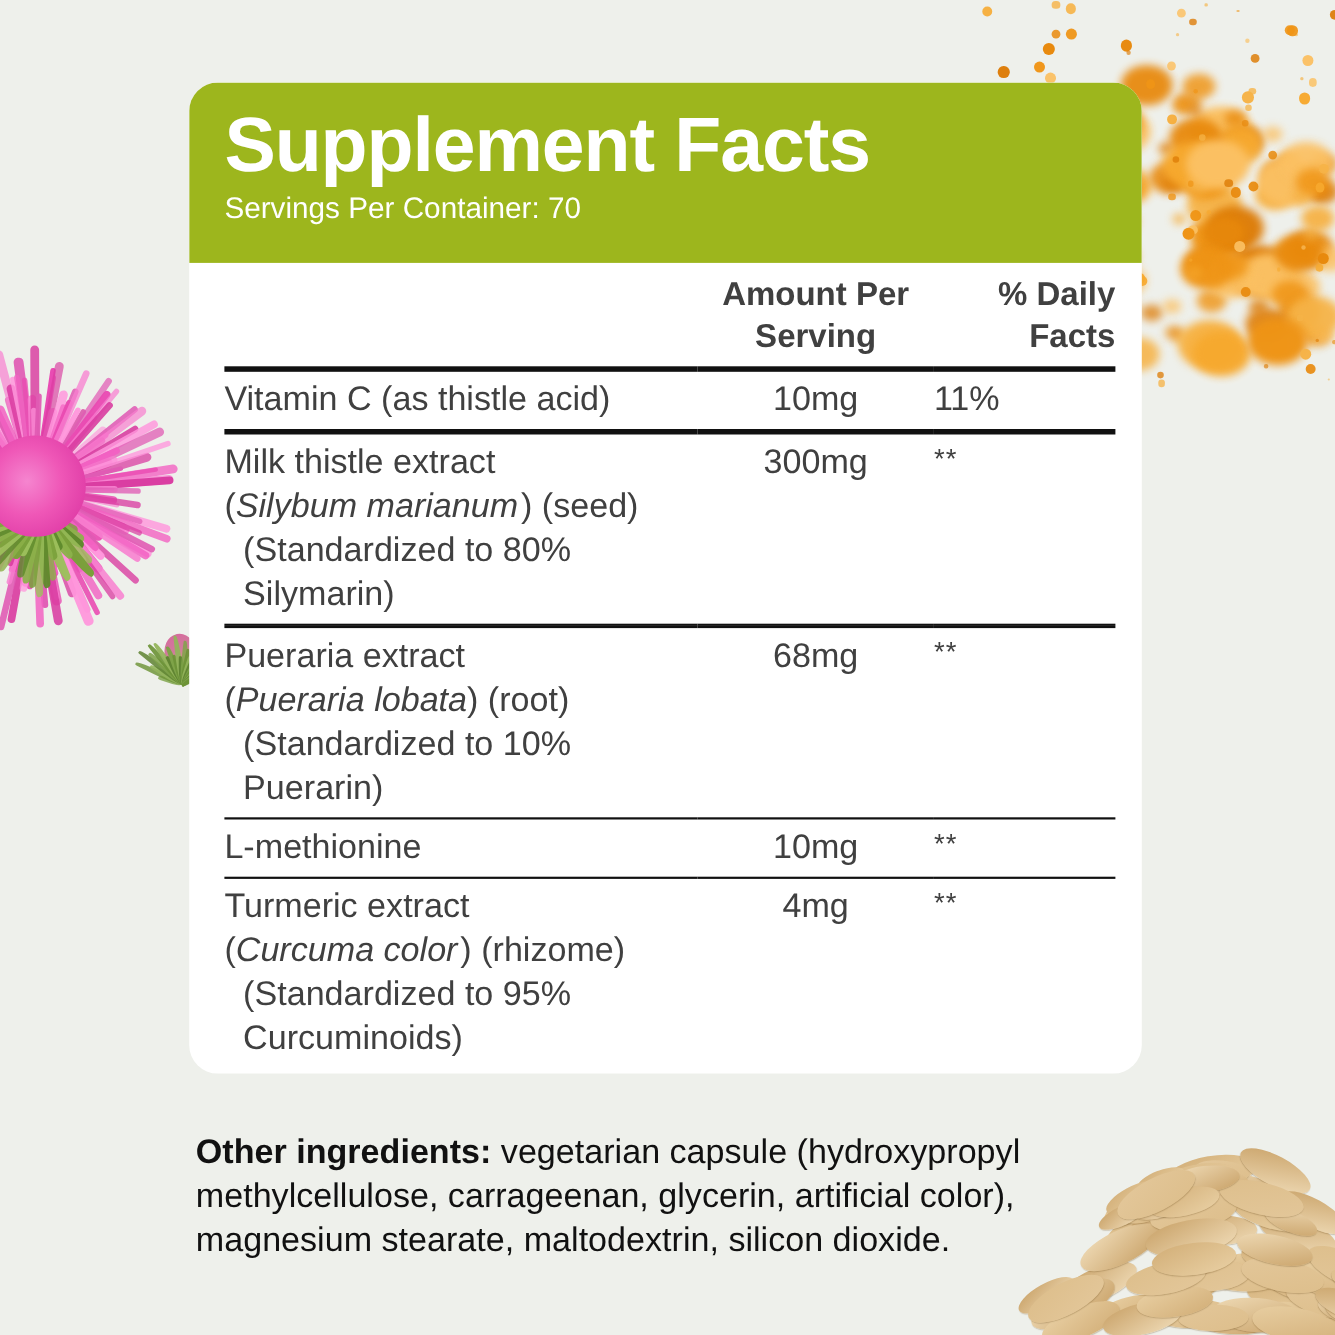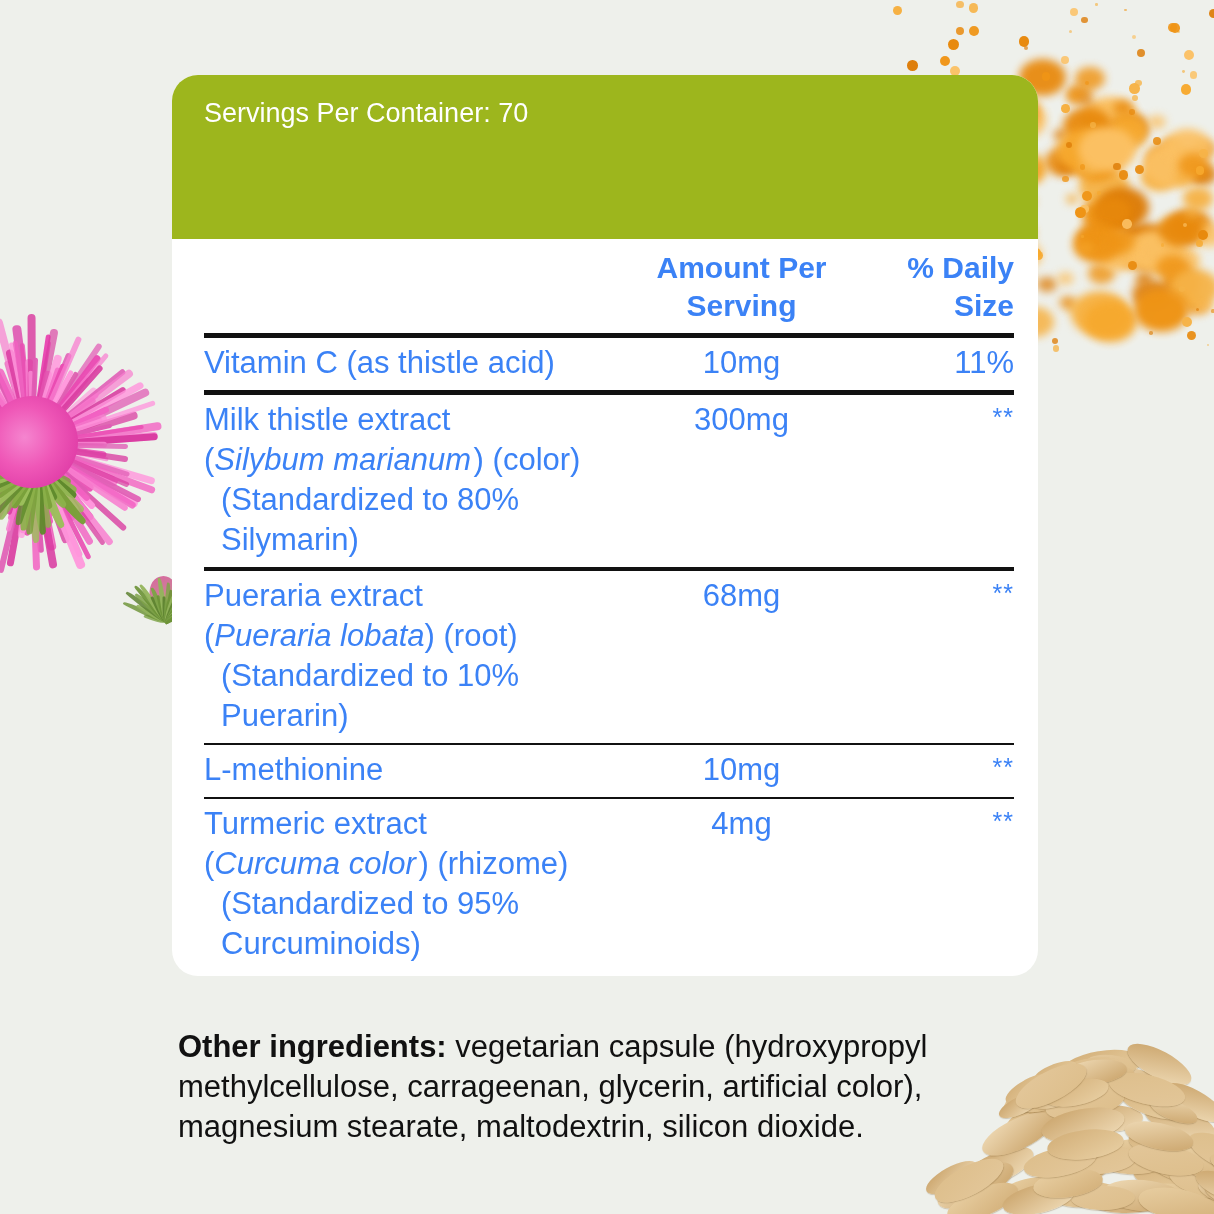--- a/index.html
+++ b/index.html
@@ -50,34 +50,34 @@
   .serving{color:#ffffff;font-size:27px;line-height:33px;font-weight:400;margin:4px 0 0 0;}
 
   .card-body{padding:0 24px 0 32px;}
 
   
   .ftable{width:810px;border-collapse:collapse;table-layout:fixed;margin-top:10px;}
   .ftable col.c-name{width:430px;}
   .ftable col.c-amt {width:215px;}
   .ftable col.c-dv  {width:165px;}
 
-  .ftable th,.ftable td{padding:0;vertical-align:top;color:#3b82f6;}
+  .ftable th,.ftable td{padding:0;vertical-align:top;color:#404040;}
 
   .hdr th{font-size:30px;font-weight:700;line-height:38px;padding-bottom:8px;}
   .hdr .h-amt{text-align:center;}
   .hdr .h-dv {text-align:right;}
   .hdr .h-blank{}
 
   .rule-thick td{border-top:5px solid #111;font-size:0;line-height:0;height:0;padding:0;}
   .rule-thin  td{border-top:2px solid #111;font-size:0;line-height:0;height:0;padding:0;}
 
   .row td{font-size:31px;line-height:40px;font-weight:400;padding-top:5px;padding-bottom:7px;}
   .row .nm{text-align:left;}
   .row .amt{text-align:center;}
-  .row .dv{text-align:right;}
+  .row .dv{}
   .dv .stars{font-size:25px;letter-spacing:1px;vertical-align:top;line-height:34px;}
   .sub{display:block;font-size:31px;line-height:40px;}
   .sub.ind{padding-left:17px;}
   .sci{font-style:italic;}
 
   
   .other{position:absolute;left:178px;top:996px;width:870px;
          font-size:31px;line-height:40px;color:#111;}
   .other b{font-weight:700;}
 </style>
@@ -623,55 +623,56 @@
     <div class="slice" style="left:282.1600411698344px;top:139.144928553942px;width:54.77003749531286px;height:20.308014998125145px;background:linear-gradient(160deg,#ddbe8b 0%,#e3c79a 100%);transform:rotate(26.18522405240583deg);"></div>
     <div class="slice" style="left:198.35398579007915px;top:103.06396143103484px;width:69.68102973920759px;height:26.272411895683035px;background:linear-gradient(160deg,#f0dcb8 0%,#c9a268 100%);transform:rotate(12.294873170940264deg);"></div>
     <div class="slice" style="left:120.95507558983711px;top:109.96006672463409px;width:77.02097292456892px;height:29.20838916982757px;background:linear-gradient(160deg,#d2ae77 0%,#e9d0a4 100%);transform:rotate(-7.005823998009646deg);"></div>
     <div class="slice" style="left:86.38470455567978px;top:50.727151998762565px;width:78.29677536514646px;height:29.718710146058584px;background:linear-gradient(160deg,#e3c79a 0%,#ddbe8b 100%);transform:rotate(-27.460940429482434deg);"></div>
     <div class="slice" style="left:267.89822545118955px;top:155.08041723594943px;width:64.93867154525014px;height:24.375468618100058px;background:linear-gradient(160deg,#c9a268 0%,#f0dcb8 100%);transform:rotate(21.284156555902882deg);"></div>
   </div>
 
 <div class="card">
 
   <div class="card-head">
+    <h1 class="title">Supplement Facts</h1>
     <p class="serving">Servings Per Container: 70</p>
   </div>
 
   <div class="card-body">
     <table class="ftable">
       <colgroup>
         <col class="c-name">
           <col class="c-amt">
           <col class="c-dv">
       </colgroup>
       <tbody>
         <tr class="hdr">
           <th class="h-blank"></th>
           <th class="h-amt">Amount Per Serving</th>
-          <th class="h-dv">% Daily Size</th>
+          <th class="h-dv">% Daily Facts</th>
         </tr>
 
         <tr class="rule-thick">
             <td colspan="3"></td>
           </tr>
 
         <tr class="row">
           <td class="nm">Vitamin C (as thistle acid)</td>
           <td class="amt">10mg</td>
           <td class="dv">11%</td>
         </tr>
 
         <tr class="rule-thick">
             <td colspan="3"></td>
           </tr>
 
         <tr class="row">
           <td class="nm">
             <span>Milk thistle extract</span>
-            <span class="sub">(<span class="sci">Silybum marianum</span> ) <span>(color)</span></span>
+            <span class="sub">(<span class="sci">Silybum marianum</span> ) <span>(seed)</span></span>
             <span class="sub ind">(Standardized to 80% Silymarin)</span>
           </td>
           <td class="amt">300mg</td>
           <td class="dv"><span class="stars">**</span></td>
         </tr>
 
         <tr class="rule-thin">
             <td colspan="3"></td>
           </tr>
 

